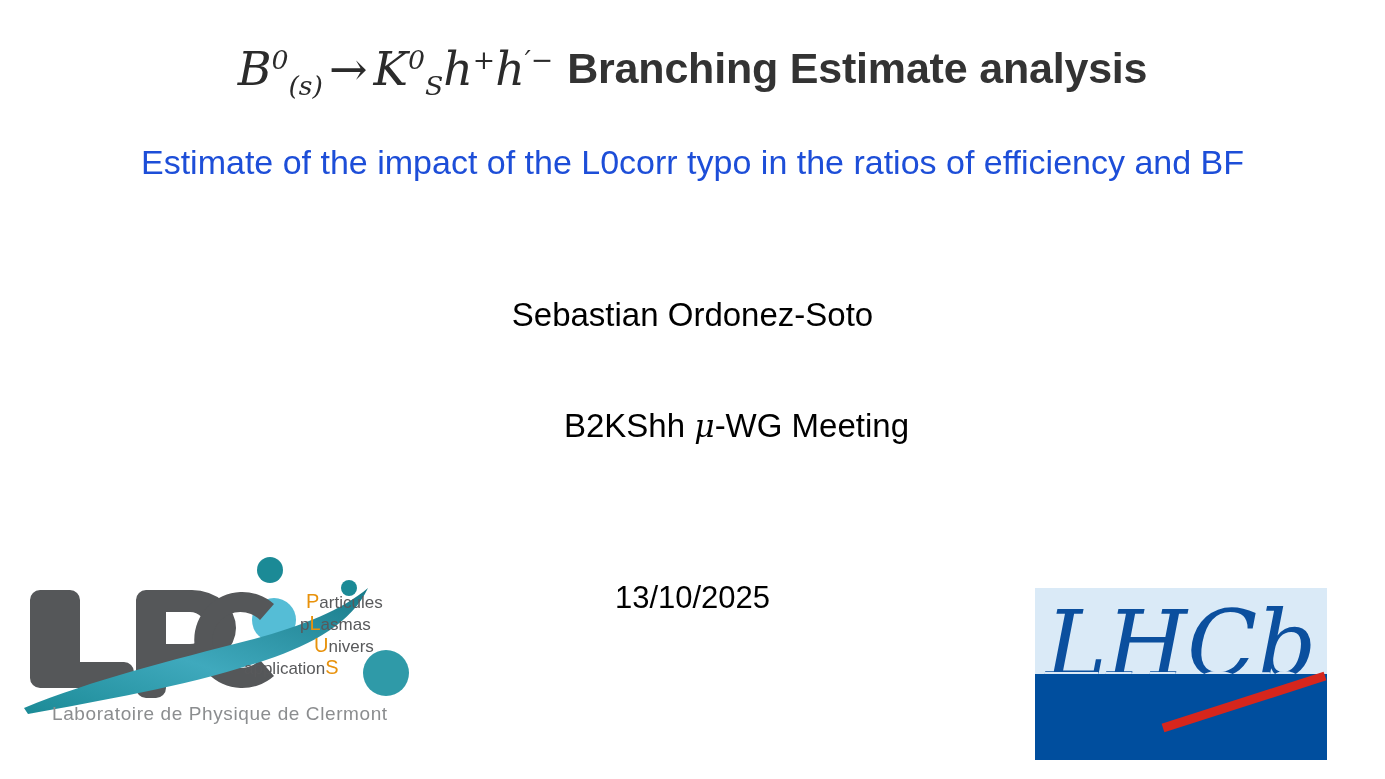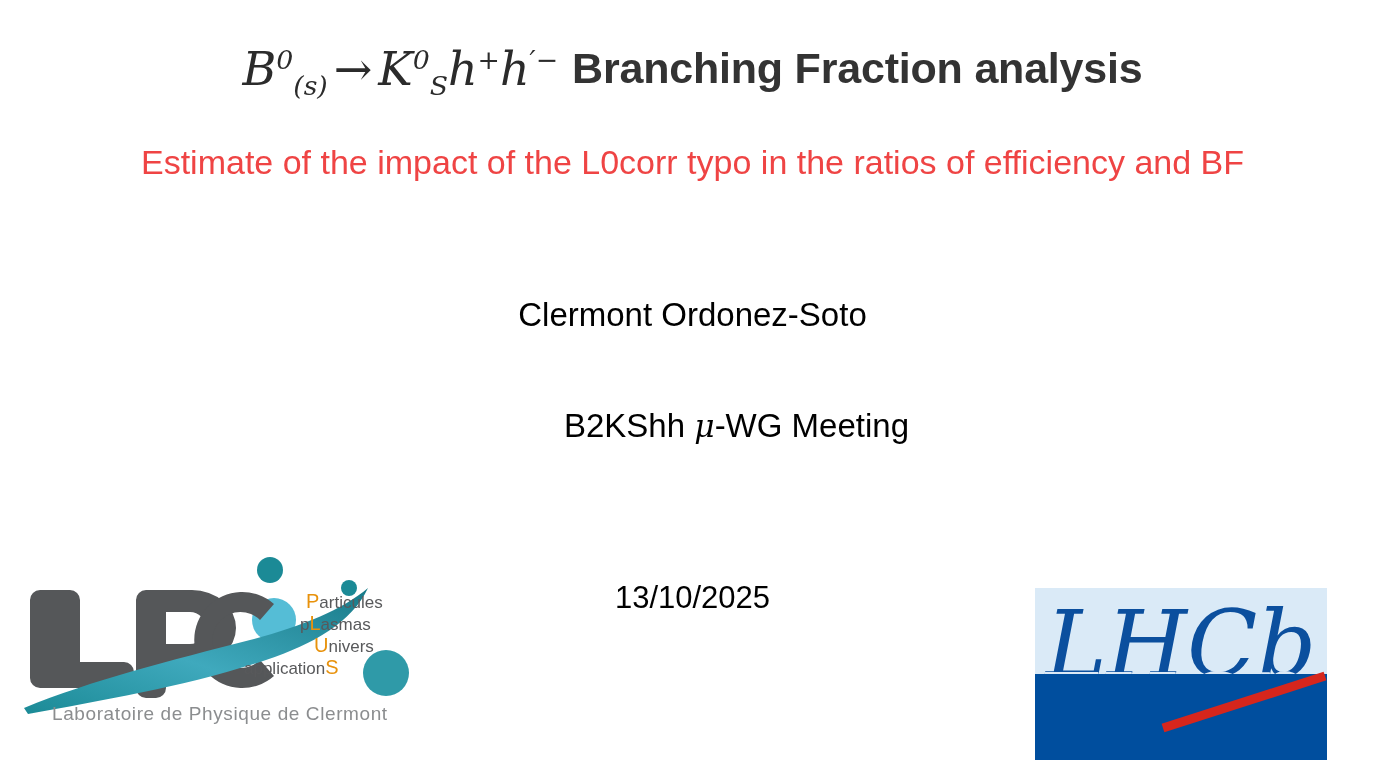--- a/index.html
+++ b/index.html
@@ -63,21 +63,21 @@
   }
 
   
   #subtitle {
     position: absolute;
     left: 0;
     top: 142px;
     width: 1385px;
     text-align: center;
     font-size: 34px;
-    color: #ef4444;
+    color: #1d4ed8;
     white-space: nowrap;
     line-height: 1.2;
   }
 
   
   .center-line {
     position: absolute;
     left: 0;
     width: 1385px;
     text-align: center;
@@ -113,26 +113,26 @@
     text-align: right;
   }
   #lhcb-logo svg { display: block; }
 </style>
 </head>
 <body>
 
 <div id="title-row">
   <span id="title-formula" class="math">
     <span>B</span><sup>0</sup><sub class="paren-s">(s)</sub><span class="arrow">→</span><span>K</span><sup>0</sup><sub>S</sub><span>h</span><sup>+</sup><span>h</span><sup>′</sup><sup>−</sup>
-  </span><span id="title-text">Branching Fraction analysis</span>
+  </span><span id="title-text">Branching Estimate analysis</span>
 </div>
 
 <div id="subtitle">Estimate of the impact of the L0corr typo in the ratios of efficiency and BF</div>
 
-<div id="author" class="center-line">Clermont Ordonez-Soto</div>
+<div id="author" class="center-line">Sebastian Ordonez-Soto</div>
 
 <div id="meeting" class="center-line"><span>B2KShh </span><span class="mu">μ</span><span>-WG Meeting</span></div>
 
 <div id="date" class="center-line">13/10/2025</div>
 
 <div id="lpc-logo">
   <svg width="420" height="180" viewBox="0 0 420 180" xmlns="http://www.w3.org/2000/svg">
     <defs>
       <linearGradient id="swoosh-grad" x1="0" y1="1" x2="1" y2="0">
         <stop offset="0%" stop-color="#1b8a96"></stop>

